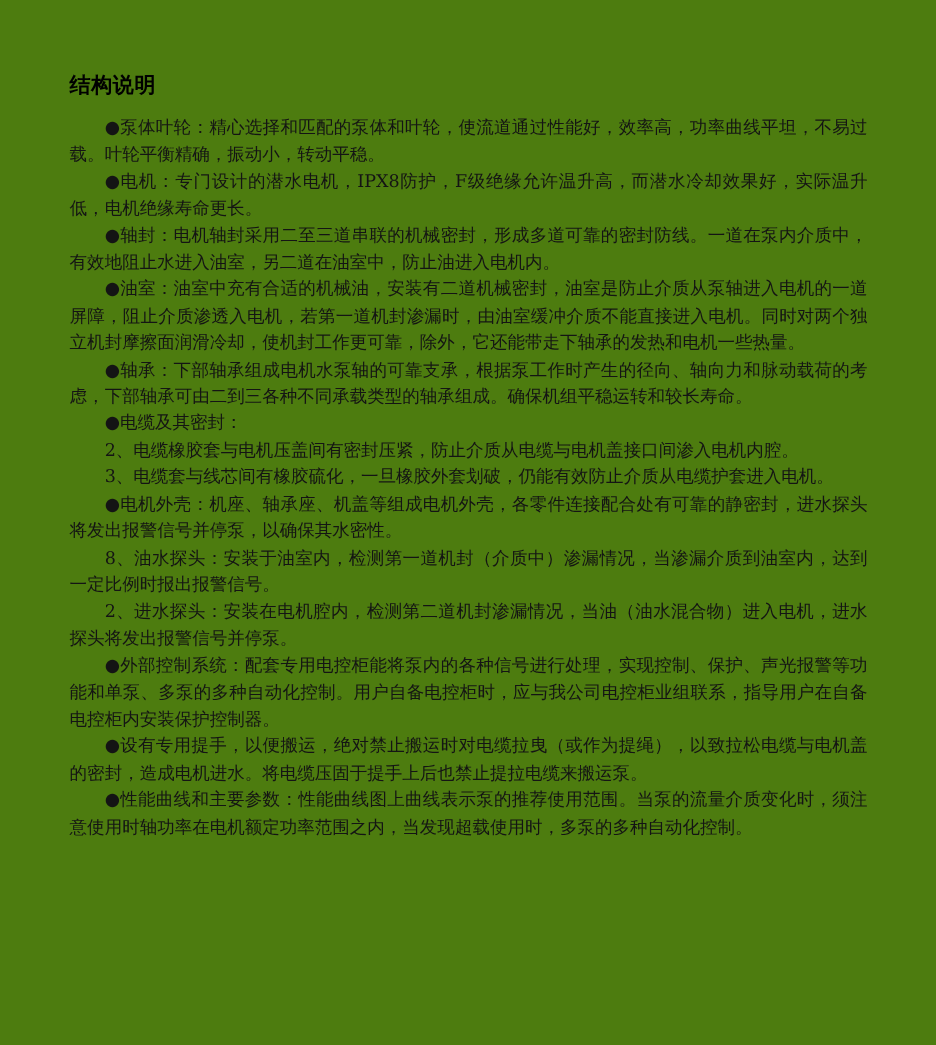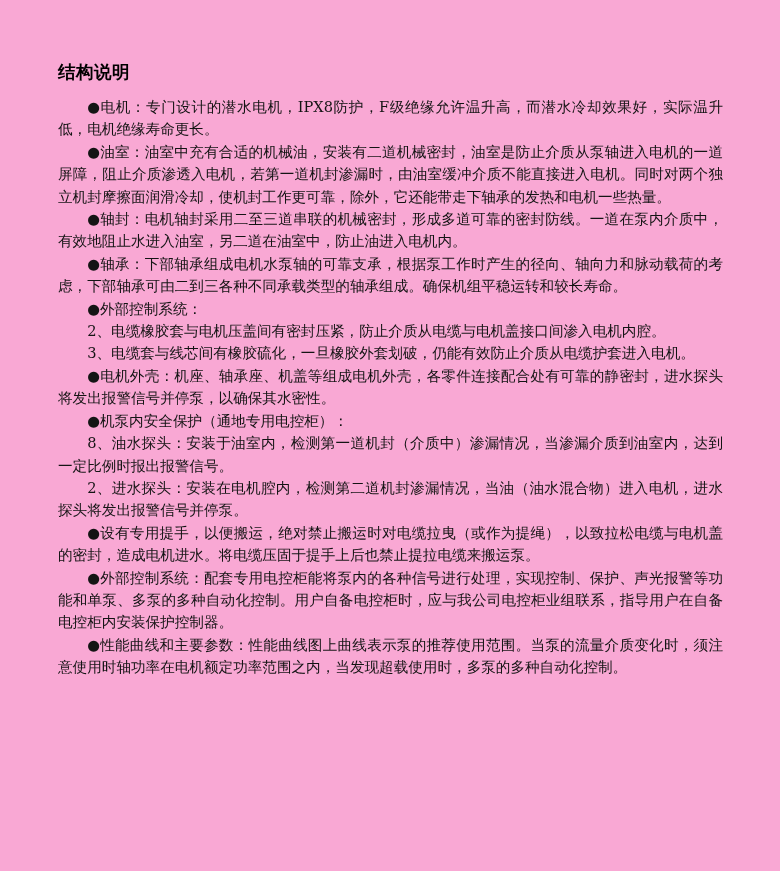--- a/index.html
+++ b/index.html
@@ -11,21 +11,21 @@
     width: 780px;
     height: 871px;
     font-family: "DejaVu Serif", "Liberation Serif", serif;
     color: #111111;
     overflow: hidden;
   }
   .page {
     position: relative;
     width: 780px;
     height: 871px;
-    background: #f9a8d4;
+    background: #4d7c0f;
     box-sizing: border-box;
     padding: 60px 57px 0 58px;
   }
   .doc-title {
     font-family: "DejaVu Sans", "Liberation Sans", sans-serif;
     font-weight: bold;
     font-size: 17.5px;
     line-height: 24px;
     letter-spacing: 0.5px;
     margin: 0 0 12px 0;
@@ -51,29 +51,29 @@
   }
 </style>
 </head>
 <body>
 
 <div class="page">
 
   <h1 class="doc-title">结构说明</h1>
 
   <div class="body-block" id="body-block">
+      <p class="para">●泵体叶轮：精心选择和匹配的泵体和叶轮，使流道通过性能好，效率高，功率曲线平坦，不易过载。叶轮平衡精确，振动小，转动平稳。</p>
       <p class="para">●电机：专门设计的潜水电机，IPX8防护，F级绝缘允许温升高，而潜水冷却效果好，实际温升低，电机绝缘寿命更长。</p>
+      <p class="para">●轴封：电机轴封采用二至三道串联的机械密封，形成多道可靠的密封防线。一道在泵内介质中，有效地阻止水进入油室，另二道在油室中，防止油进入电机内。</p>
       <p class="para">●油室：油室中充有合适的机械油，安装有二道机械密封，油室是防止介质从泵轴进入电机的一道屏障，阻止介质渗透入电机，若第一道机封渗漏时，由油室缓冲介质不能直接进入电机。同时对两个独立机封摩擦面润滑冷却，使机封工作更可靠，除外，它还能带走下轴承的发热和电机一些热量。</p>
-      <p class="para">●轴封：电机轴封采用二至三道串联的机械密封，形成多道可靠的密封防线。一道在泵内介质中，有效地阻止水进入油室，另二道在油室中，防止油进入电机内。</p>
       <p class="para">●轴承：下部轴承组成电机水泵轴的可靠支承，根据泵工作时产生的径向、轴向力和脉动载荷的考虑，下部轴承可由二到三各种不同承载类型的轴承组成。确保机组平稳运转和较长寿命。</p>
-      <p class="para">●外部控制系统：</p>
+      <p class="para">●电缆及其密封：</p>
       <p class="para numbered">2、电缆橡胶套与电机压盖间有密封压紧，防止介质从电缆与电机盖接口间渗入电机内腔。</p>
       <p class="para numbered">3、电缆套与线芯间有橡胶硫化，一旦橡胶外套划破，仍能有效防止介质从电缆护套进入电机。</p>
       <p class="para">●电机外壳：机座、轴承座、机盖等组成电机外壳，各零件连接配合处有可靠的静密封，进水探头将发出报警信号并停泵，以确保其水密性。</p>
-      <p class="para">●机泵内安全保护（通地专用电控柜）：</p>
       <p class="para numbered">8、油水探头：安装于油室内，检测第一道机封（介质中）渗漏情况，当渗漏介质到油室内，达到一定比例时报出报警信号。</p>
       <p class="para numbered">2、进水探头：安装在电机腔内，检测第二道机封渗漏情况，当油（油水混合物）进入电机，进水探头将发出报警信号并停泵。</p>
+      <p class="para">●外部控制系统：配套专用电控柜能将泵内的各种信号进行处理，实现控制、保护、声光报警等功能和单泵、多泵的多种自动化控制。用户自备电控柜时，应与我公司电控柜业组联系，指导用户在自备电控柜内安装保护控制器。</p>
       <p class="para">●设有专用提手，以便搬运，绝对禁止搬运时对电缆拉曳（或作为提绳），以致拉松电缆与电机盖的密封，造成电机进水。将电缆压固于提手上后也禁止提拉电缆来搬运泵。</p>
-      <p class="para">●外部控制系统：配套专用电控柜能将泵内的各种信号进行处理，实现控制、保护、声光报警等功能和单泵、多泵的多种自动化控制。用户自备电控柜时，应与我公司电控柜业组联系，指导用户在自备电控柜内安装保护控制器。</p>
       <p class="para">●性能曲线和主要参数：性能曲线图上曲线表示泵的推荐使用范围。当泵的流量介质变化时，须注意使用时轴功率在电机额定功率范围之内，当发现超载使用时，多泵的多种自动化控制。</p>
     </div>
 
 </div>
 
 </body></html>

